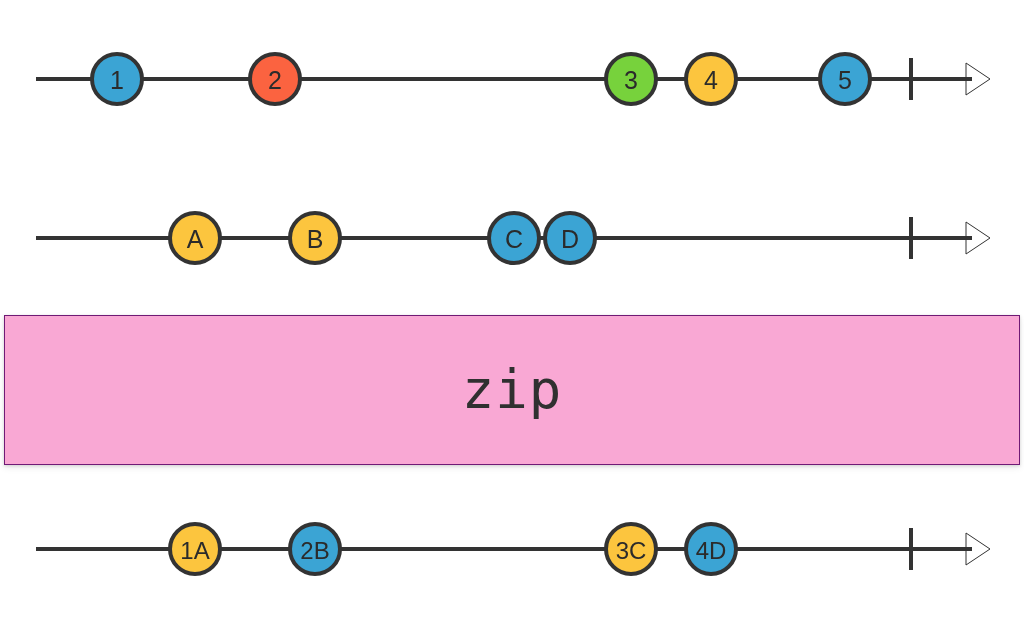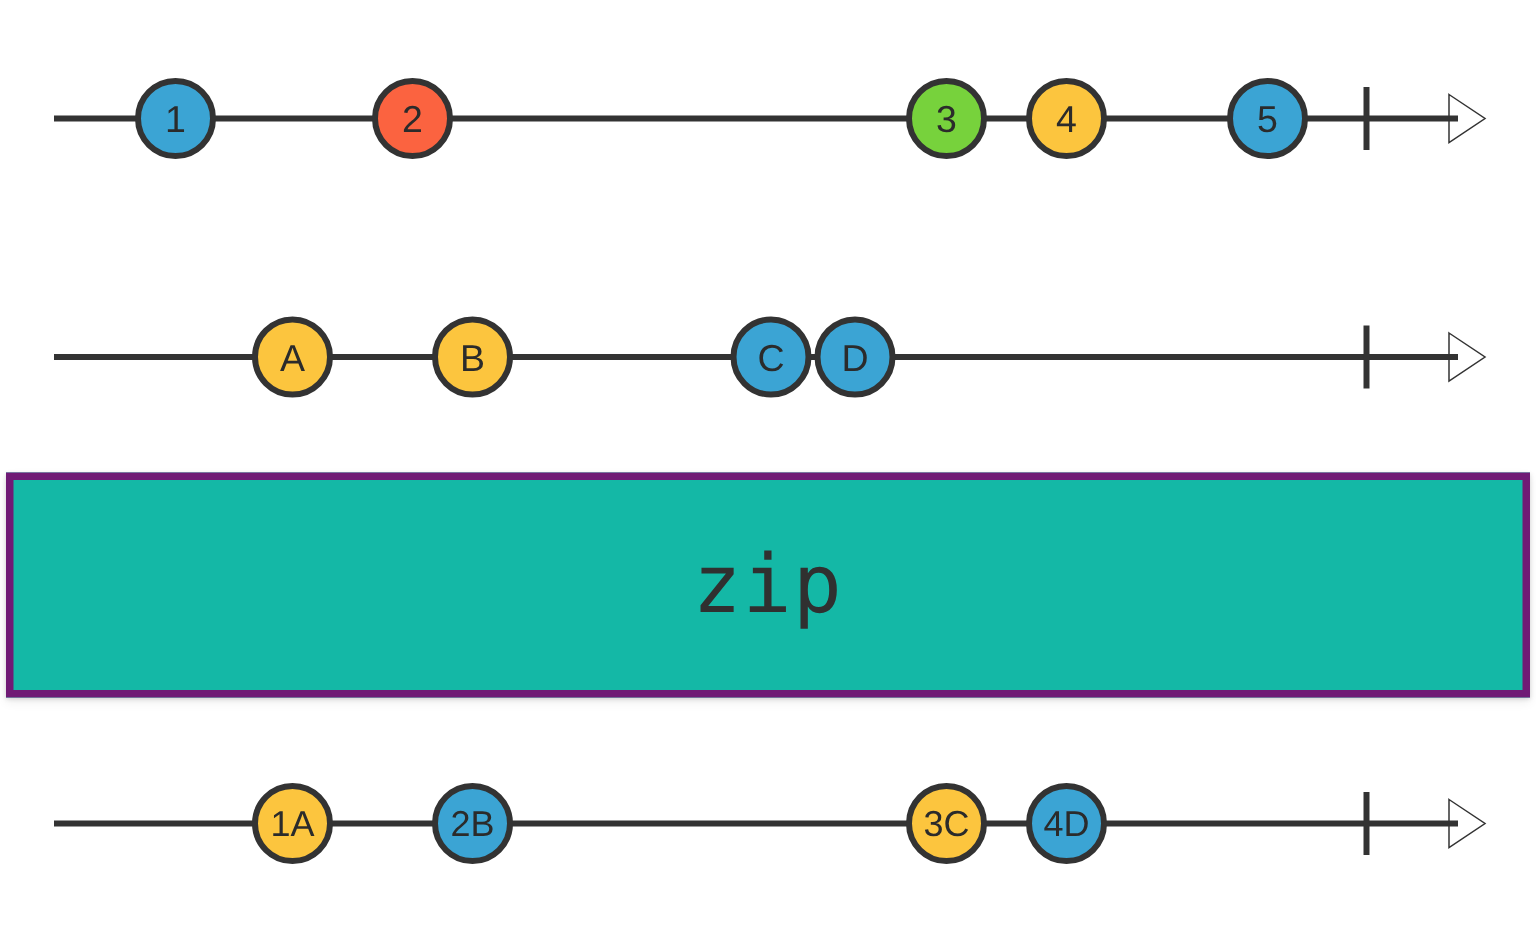--- a/index.html
+++ b/index.html
@@ -38,22 +38,22 @@
   .tl-output   { top: 494px; }
 
   
   .operator-panel {
     position: absolute;
     left: 4px;
     top: 315px;
     width: 1016px;
     height: 150px;
     box-sizing: border-box;
-    background: #14b8a6;
-    border: 5px solid #701a75;
+    background: #f9a8d4;
+    border: 1px solid #701a75;
     box-shadow: 0 1px 3px rgba(0,0,0,0.14), 0 3px 7px rgba(0,0,0,0.07);
     display: flex;
     align-items: center;
     justify-content: center;
   }
   .operator-label {
     font-family: "DejaVu Sans Mono", "Liberation Mono", monospace;
     font-size: 54px;
     line-height: 1;
     color: #303030;

